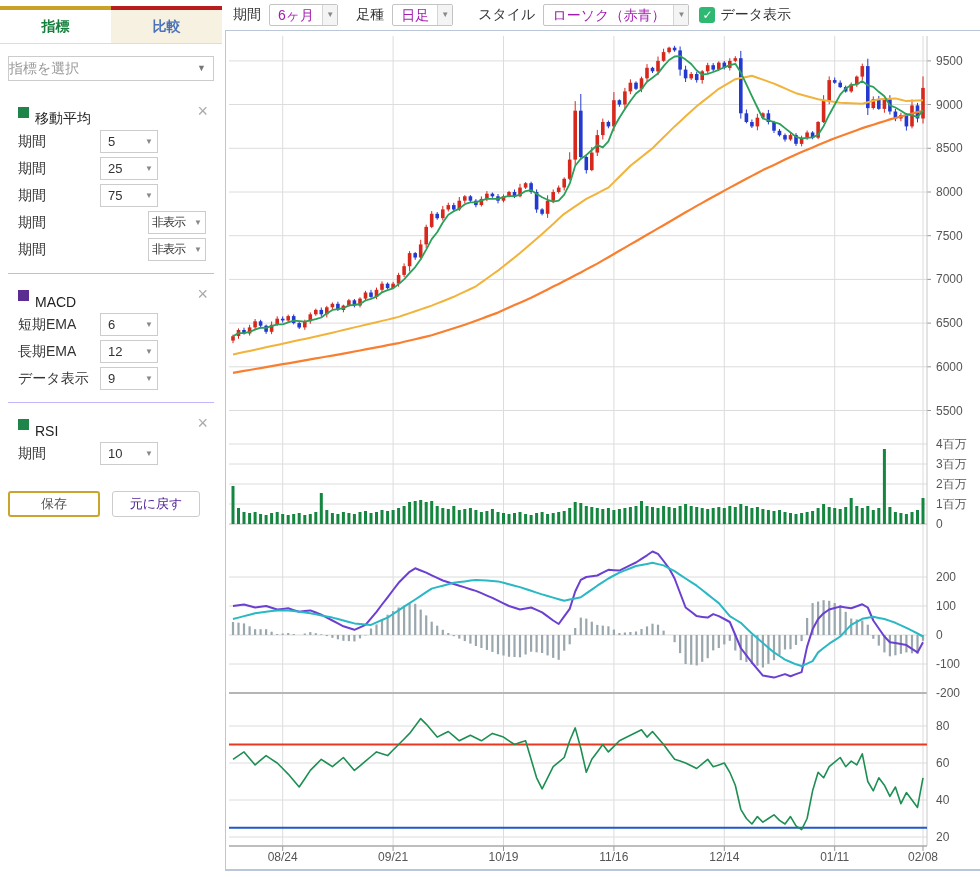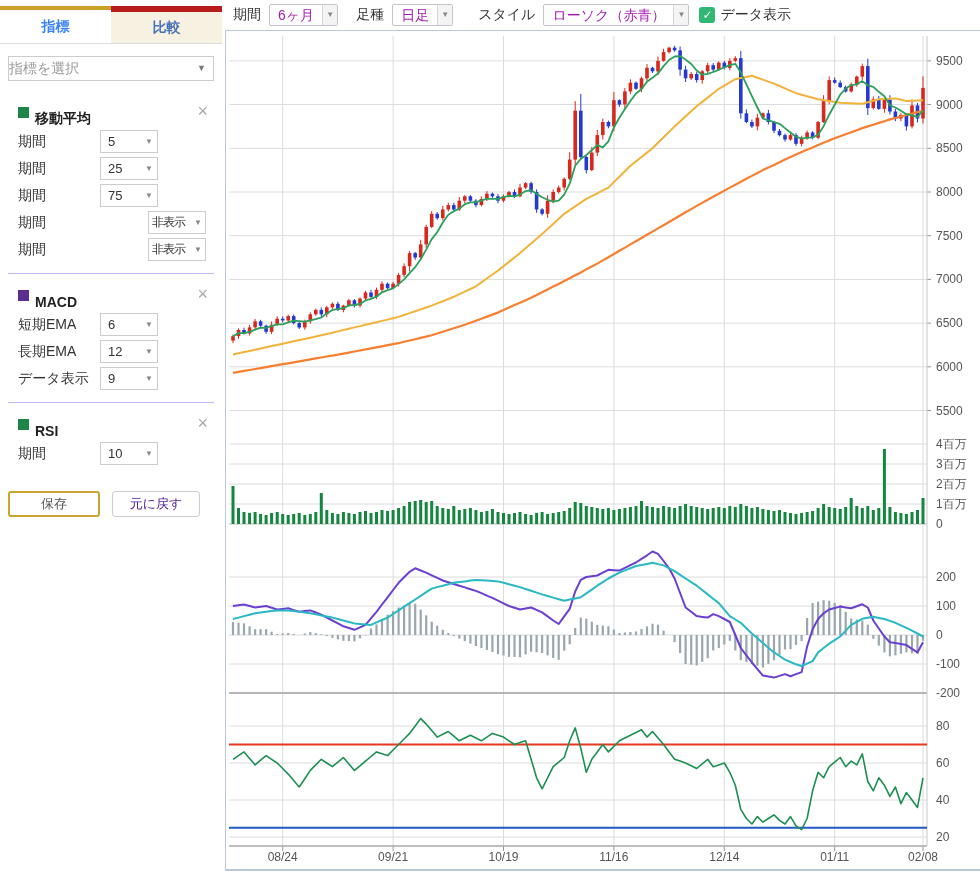--- a/index.html
+++ b/index.html
@@ -5,32 +5,32 @@
   * { margin:0; padding:0; box-sizing:border-box; }
   html,body { background:#fff; }
   body { font-family:"Liberation Sans","DejaVu Sans",sans-serif; color:#333; }
   .app { position:relative; width:980px; height:877px; background:#fff; overflow:hidden; }
 
   
   .sidebar { position:absolute; left:0; top:0; width:222px; height:877px; background:#fff; }
   .tabs { display:flex; height:38px; margin-top:6px; border-bottom:1px solid #ddd; }
   .tab { flex:1; display:flex; align-items:center; justify-content:center;
          font-size:14px; font-weight:bold; cursor:pointer; }
-  .tab.active { background:#fff; border-top:4px solid #c9a227; color:#3b82f6; }
-  .tab.inactive { background:#f6f1e0; color:#4a72b8; border-top:6px solid #b91c1c; }
+  .tab.active { background:#fff; border-top:4px solid #c9a227; color:#15803d; }
+  .tab.inactive { background:#f6f1e0; color:#4a72b8; border-top:4px solid #b91c1c; }
   .ind-select { position:relative; margin:12px 8px 10px 8px; height:25px; border:1px solid #ccc;
          background:#fff; color:#999; font-size:14px; line-height:23px; }
   .ind-select .caret { position:absolute; right:7px; top:0; color:#777; font-size:9px; line-height:23px; }
   .ind { border-top:1px solid #c4b5fd; margin:0 8px; padding:9px 0 10px 0; }
   .ind:first-of-type { border-top:none; }
   .ind-head { position:relative; display:flex; align-items:center; height:24px; margin-bottom:4px; }
   .sq { width:11px; height:11px; margin:0 6px 0 10px; display:inline-block; }
   .sq-green { background:#1e8449; }
   .sq-purple { background:#5b2d91; }
-  .ind-title { font-weight:bold; font-size:14px; color:#222;margin-top:13px; }
+  .ind-title { font-weight:normal; font-size:14px; color:#222;margin-top:13px; }
   .ind-close { position:absolute; right:6px; top:1px; color:#aaa; font-size:18px; line-height:20px; cursor:pointer; }
   .ind-row { display:flex; align-items:center; height:27px; }
   .ind-row .lbl { width:92px; padding-left:10px; font-size:14px; color:#333; }
   .sel { position:relative; width:58px; height:23px; border:1px solid #ccc; background:#fff;
          font-size:13px; line-height:21px; padding-left:7px; cursor:pointer; }
   .sel .caret { position:absolute; right:4px; top:0; color:#888; font-size:8px; line-height:21px; }
   .sel.small { font-size:12px; padding-left:3px; letter-spacing:-1px;margin-left:48px; }
   .btn-row { display:flex; margin:14px 8px 0 8px; gap:12px; }
   .btn-save { width:92px; height:26px; background:#fff; border:2px solid #c8a52c; border-radius:3px;
          color:#555; font-weight:normal; font-size:13px; cursor:pointer; }

